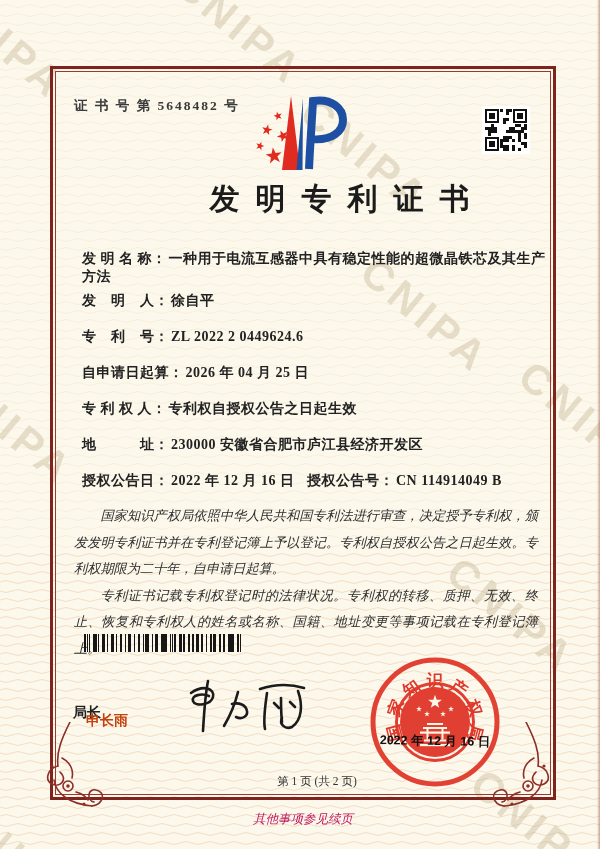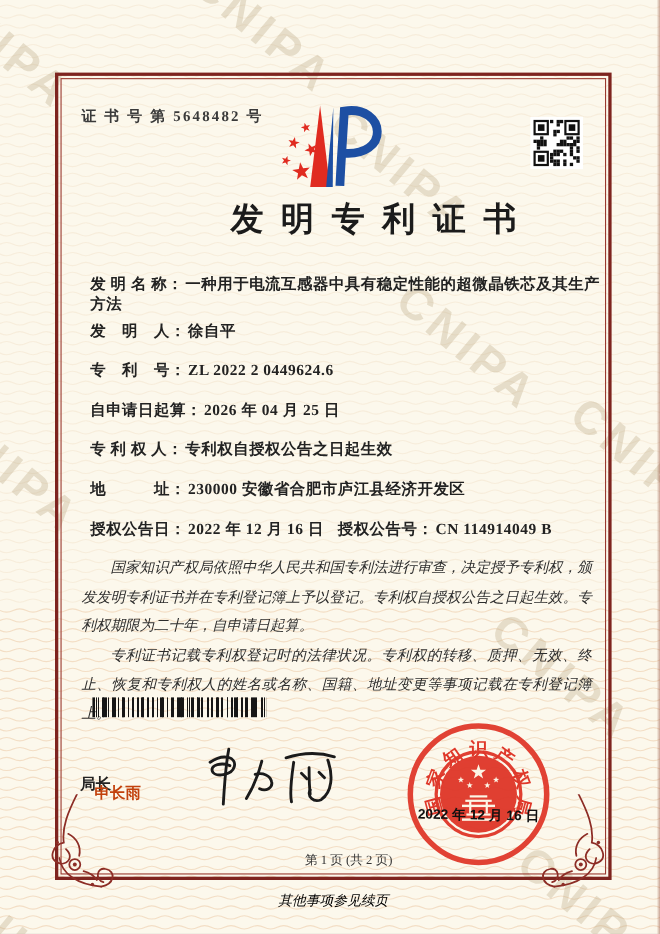--- a/index.html
+++ b/index.html
@@ -56,21 +56,21 @@
   .seal{left:369px;top:656px;width:132px;height:132px;z-index:3;}
   .seal-date{left:366px;top:733px;width:138px;text-align:center;z-index:4;
     font-family:"Liberation Sans",sans-serif;font-size:12.5px;font-weight:700;color:#101010;
     transform:rotate(1deg);}
   
   .orn{width:70px;height:88px;z-index:2;}
   .orn-bl{left:40px;top:722px;}
   .orn-br{left:486px;top:722px;transform:scaleX(-1);}
   
   .footer-page{left:50px;top:774px;width:506px;text-align:center;font-size:11.5px;color:#333;z-index:3;margin-left:14px;}
-  .note{left:50px;top:811px;width:506px;text-align:center;font-size:12.5px;font-style:italic;color:#000000;z-index:3;}
+  .note{left:50px;top:811px;width:506px;text-align:center;font-size:12.5px;font-style:italic;color:#be185d;z-index:3;}
 </style>
 </head>
 <body>
 
 <div class="page">
 
   <svg width="0" height="0" style="position:absolute" aria-hidden="true">
     <defs>
       <path id="sstar" d="M0,-10 L2.35,-3.24 L9.51,-3.09 L3.8,1.24 L5.88,8.09 L0,4 L-5.88,8.09 L-3.8,1.24 L-9.51,-3.09 L-2.35,-3.24 Z"></path>
     </defs>

